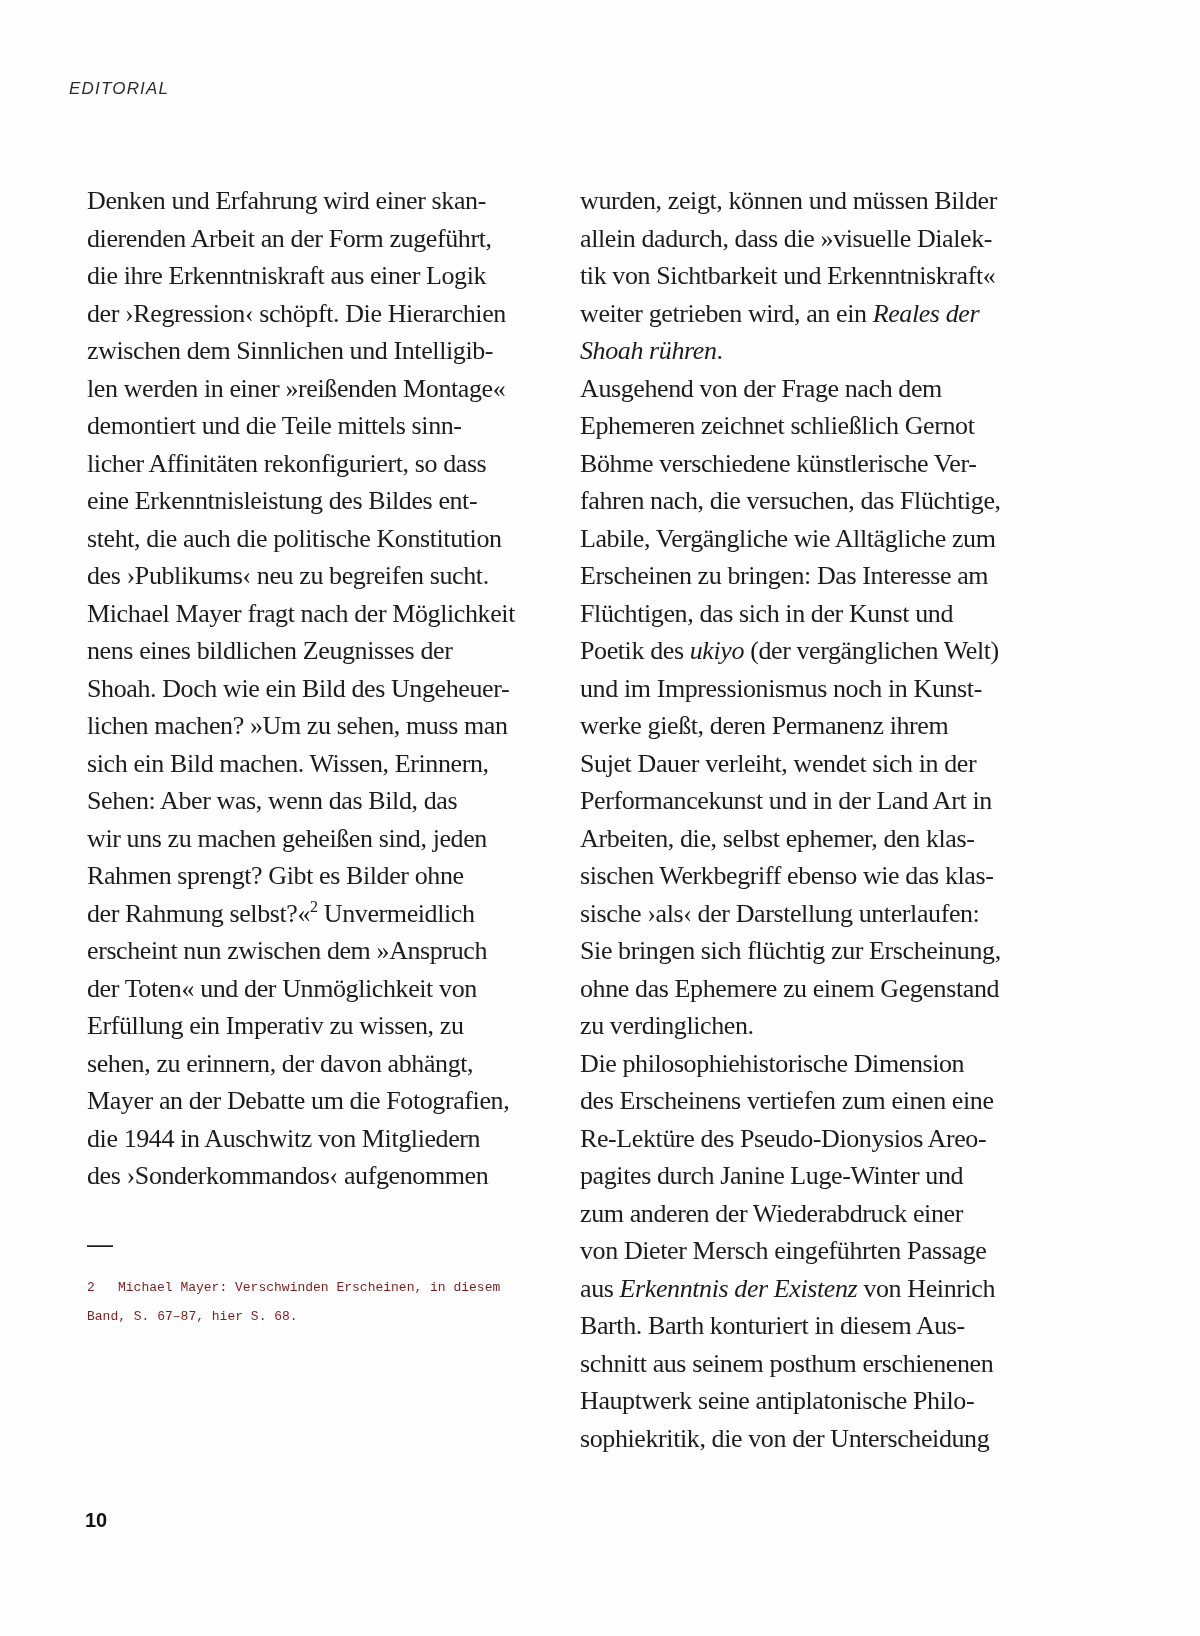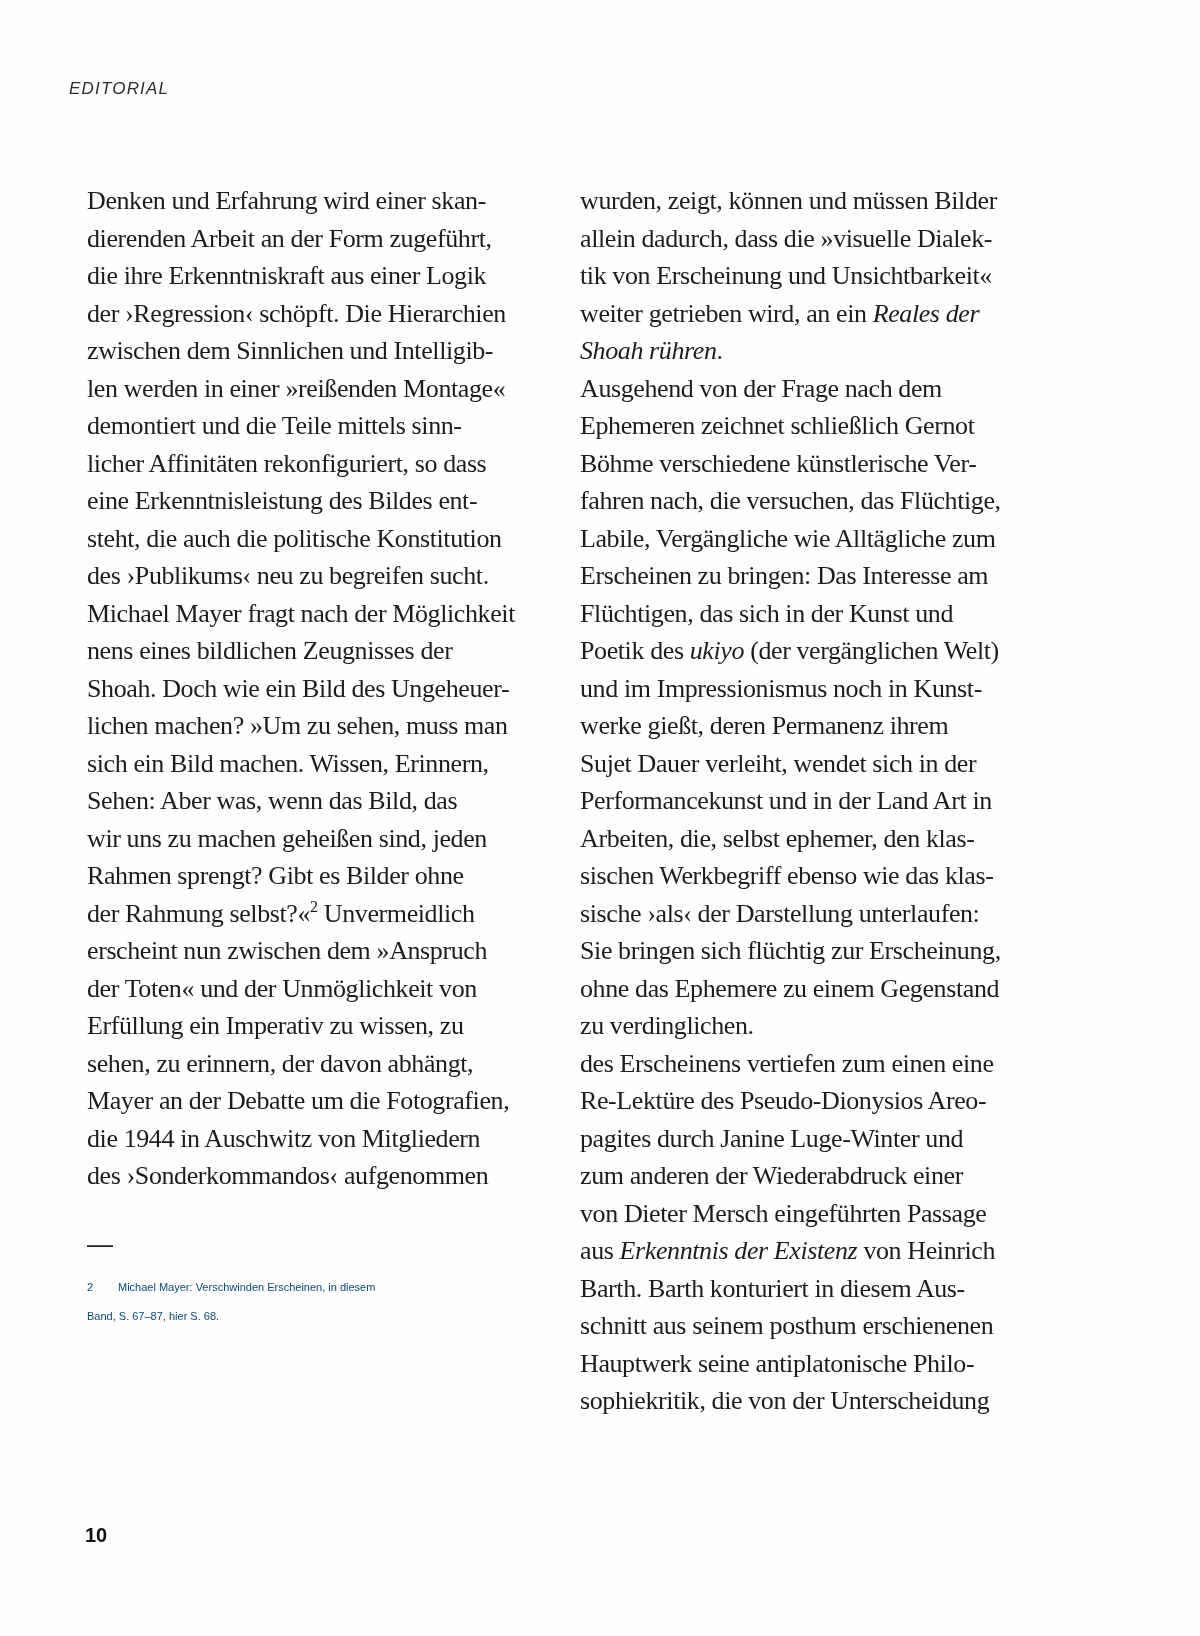--- a/index.html
+++ b/index.html
@@ -53,39 +53,38 @@
   }
   .footnote { margin-top: 36px; }
   .fn-sep {
     font-family: "Liberation Sans", sans-serif;
     font-size: 26px;
     line-height: 26px;
     color: #1c1c1c;
   }
   .fn-lines { margin-top: 16px; }
   .fn-line {
-    font-family: Liberation Sans, sans-serif;
-    font-size: 11px;
+    font-family: Liberation Mono, monospace;
+    font-size: 13px;
     line-height: 29px;
-    color: #0c4a6e;
+    color: #7f1d1d;
     white-space: pre;
   }
   .fn-marker {
     display: inline-block;
     width: 31px;
   }
   .page-number {
     position: absolute;
     left: 85px;
     top: 1509px;
     font-family: "Liberation Sans", sans-serif;
     font-size: 20px;
     font-weight: 600;
     color: #111111;
-    margin-top: 15px;
   }
 </style>
 </head>
 <body>
 
 <div class="page">
 
   <div class="running-head">EDITORIAL</div>
 
   <div class="columns">
@@ -127,41 +126,42 @@
           <div class="fn-line"><span class="fn-marker">2</span><span>Michael Mayer: Verschwinden Erscheinen, in diesem</span></div>
           <div class="fn-line">Band, S. 67–87, hier S. 68.</div>
         </div>
       </div>
     </div>
 
     <div class="column right">
       <div class="col-lines">
           <div class="line"><span>wurden, zeigt, können und müssen Bilder</span></div>
           <div class="line"><span>allein dadurch, dass die »visuelle Dialek-</span></div>
-          <div class="line"><span>tik von Erscheinung und Unsichtbarkeit«</span></div>
+          <div class="line"><span>tik von Sichtbarkeit und Erkenntniskraft«</span></div>
           <div class="line"><span>weiter getrieben wird, an ein </span><em>Reales der</em></div>
           <div class="line"><em>Shoah rühren</em><span>.</span></div>
           <div class="line"><span>Ausgehend von der Frage nach dem</span></div>
           <div class="line"><span>Ephemeren zeichnet schließlich Gernot</span></div>
           <div class="line"><span>Böhme verschiedene künstlerische Ver-</span></div>
           <div class="line"><span>fahren nach, die versuchen, das Flüchtige,</span></div>
           <div class="line"><span>Labile, Vergängliche wie Alltägliche zum</span></div>
           <div class="line"><span>Erscheinen zu bringen: Das Interesse am</span></div>
           <div class="line"><span>Flüchtigen, das sich in der Kunst und</span></div>
           <div class="line"><span>Poetik des </span><em>ukiyo</em><span> (der vergänglichen Welt)</span></div>
           <div class="line"><span>und im Impressionismus noch in Kunst-</span></div>
           <div class="line"><span>werke gießt, deren Permanenz ihrem</span></div>
           <div class="line"><span>Sujet Dauer verleiht, wendet sich in der</span></div>
           <div class="line"><span>Performancekunst und in der Land Art in</span></div>
           <div class="line"><span>Arbeiten, die, selbst ephemer, den klas-</span></div>
           <div class="line"><span>sischen Werkbegriff ebenso wie das klas-</span></div>
           <div class="line"><span>sische ›als‹ der Darstellung unterlaufen:</span></div>
           <div class="line"><span>Sie bringen sich flüchtig zur Erscheinung,</span></div>
           <div class="line"><span>ohne das Ephemere zu einem Gegenstand</span></div>
           <div class="line"><span>zu verdinglichen.</span></div>
+          <div class="line"><span>Die philosophiehistorische Dimension</span></div>
           <div class="line"><span>des Erscheinens vertiefen zum einen eine</span></div>
           <div class="line"><span>Re-Lektüre des Pseudo-Dionysios Areo-</span></div>
           <div class="line"><span>pagites durch Janine Luge-Winter und</span></div>
           <div class="line"><span>zum anderen der Wiederabdruck einer</span></div>
           <div class="line"><span>von Dieter Mersch eingeführten Passage</span></div>
           <div class="line"><span>aus </span><em>Erkenntnis der Existenz</em><span> von Heinrich</span></div>
           <div class="line"><span>Barth. Barth konturiert in diesem Aus-</span></div>
           <div class="line"><span>schnitt aus seinem posthum erschienenen</span></div>
           <div class="line"><span>Hauptwerk seine antiplatonische Philo-</span></div>
           <div class="line"><span>sophiekritik, die von der Unterscheidung</span></div>

